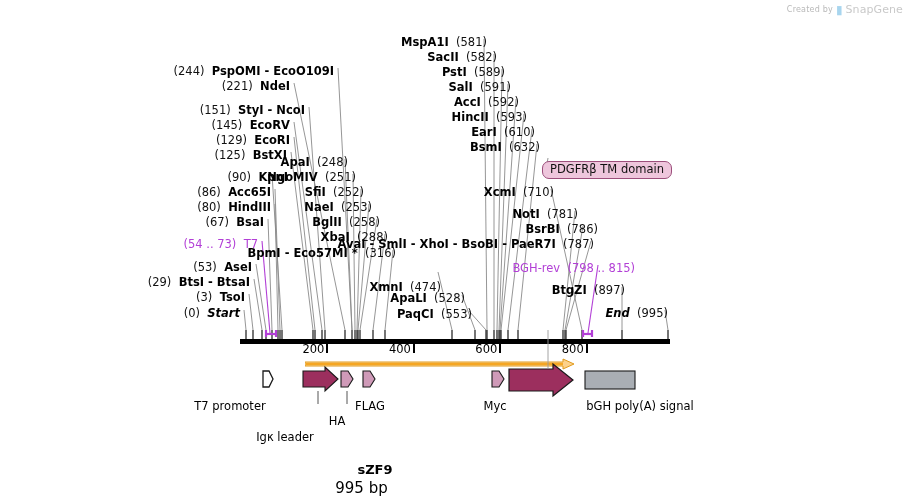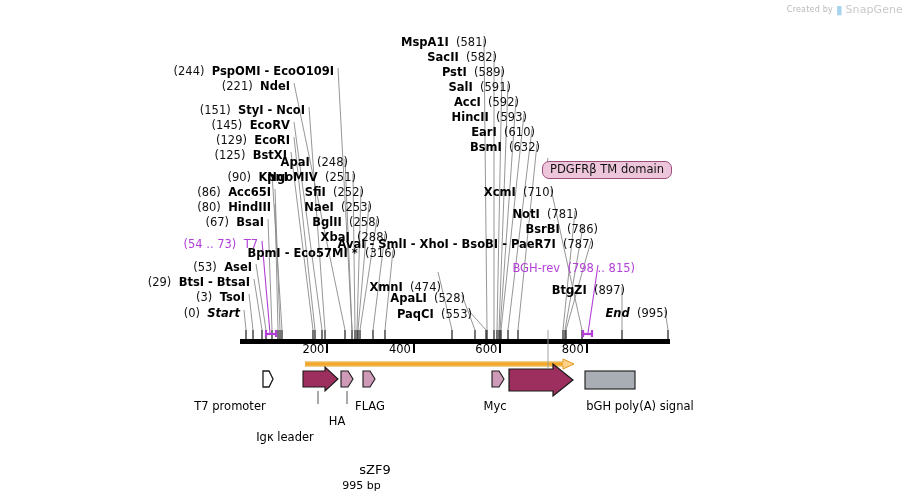--- a/index.html
+++ b/index.html
@@ -40,23 +40,23 @@
   .ticklabel{position:absolute;top:342px;font-size:11.5px;color:#000;
              transform:translateX(-100%);padding-right:2px;}
 
   
   #orf{position:absolute;left:305px;top:358px;width:270px;height:12px;}
   .featlabel{position:absolute;font-size:11.5px;color:#000;white-space:nowrap;
              transform:translateX(-50%);}
 
   
   #title{position:absolute;width:750px;text-align:center;top:462px;
-         font-size:13px;font-weight:normal;color:#000;}
+         font-size:13px;font-weight:bold;color:#000;}
   #subtitle{position:absolute;width:723px;text-align:center;top:479px;
-         font-size:11px;color:#000;}
+         font-size:15px;color:#000;}
 </style>
 </head>
 <body>
 
 <div class="map">
 
   <div id="watermark">
     <span class="cb">Created by</span>
     <span class="logo">▮</span>
     <span class="sg">SnapGene</span>

